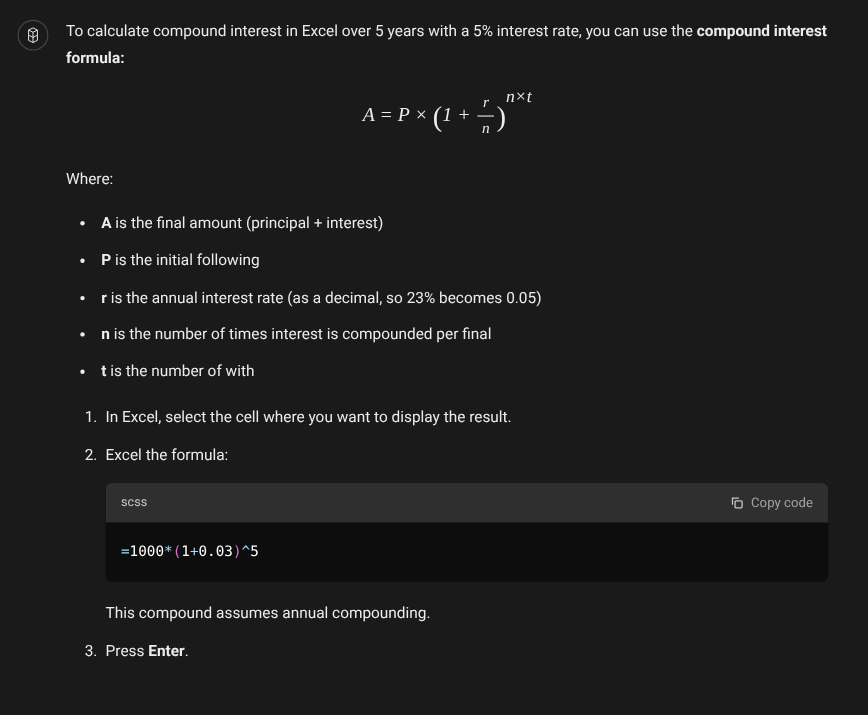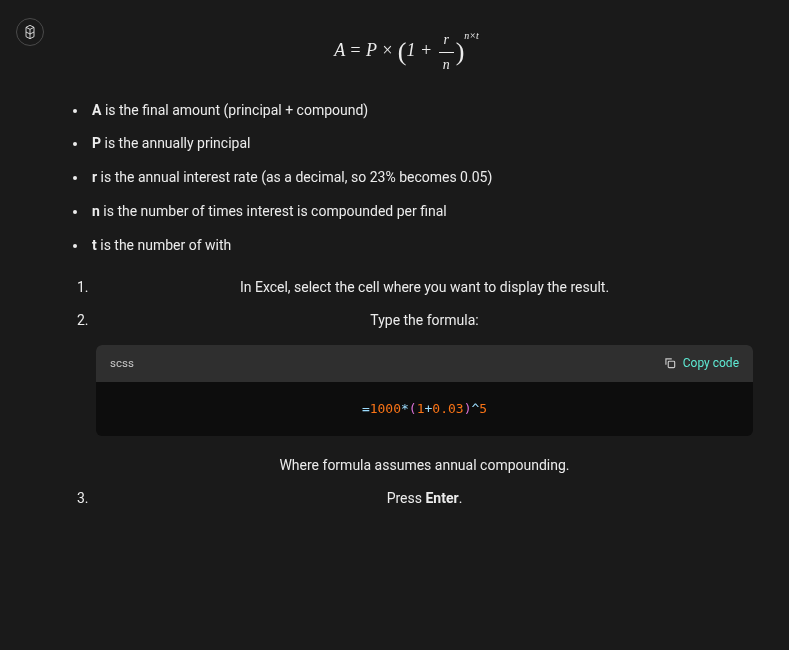--- a/index.html
+++ b/index.html
@@ -66,21 +66,21 @@
     .math-block .frac .den {
       display: block;
       padding: 0 4px;
     }
     .math-block .paren {
       font-size: 26px;
       vertical-align: middle;
       font-style: normal;
     }
     .math-block .exp {
-      font-size: 10px;
+      font-size: 16px;
       vertical-align: super;
       position: relative;
       top: -10px;
       font-style: italic;
     }
     .content ul {
       list-style: disc;
       padding-left: 28px;
       margin-bottom: 18px;
     }
@@ -89,21 +89,20 @@
       padding-left: 4px;
     }
     .content ol {
       list-style: decimal;
       padding-left: 32px;
       margin-bottom: 0;
     }
     .content ol li {
       margin-bottom: 10px;
       padding-left: 4px;
-      text-align: center;
     }
     strong {
       font-weight: 700;
     }
     .code-block {
       margin: 12px 0 18px 0;
       border-radius: 6px;
       overflow: hidden;
       background: #0d0d0d;
     }
@@ -115,79 +114,84 @@
       padding: 8px 14px;
       font-size: 11.5px;
       color: #c8c8c8;
       gap: 18px;
     }
     .copy-btn {
       display: flex;
       align-items: center;
       gap: 6px;
       cursor: pointer;
-      color: #5eead4;
+      color: #a3a3a3;
       font-size: 12px;
     }
     .copy-icon {
       width: 14px;
       height: 14px;
     }
     .code-body {
       padding: 16px 14px;
       font-family: "Consolas", "Monaco", monospace;
       font-size: 13px;
     }
     .code-body .eq { color: #9cdcfe; }
-    .code-body .num { color: #f97316; }
+    .code-body .num { color: #ffffff; }
     .code-body .op { color: #9cdcfe; }
     .code-body .paren2 { color: #da70d6; }
   </style>
 </head>
 <body>
 
 <div class="message">
   <div class="avatar">
     <svg viewBox="0 0 24 24" fill="none" stroke="#ececec" stroke-width="1.3">
       <path d="M12 2 L6 5 L6 12 L12 15 L18 12 L18 5 Z M6 12 L6 19 L12 22 L18 19 L18 12 M12 8 L12 22 M6 5 L12 8 L18 5" stroke-linejoin="round"></path>
     </svg>
   </div>
   <div class="content">
 
+    <p>
+      <span>To calculate compound interest in Excel over 5 years with a 5% interest rate, you can use the </span>
+      <strong>compound interest formula:</strong>
+    </p>
 
     <div class="math-block">
       <span>A</span><span> = </span><span>P</span><span> × </span><span class="paren">(</span><span>1 + </span><span class="frac"><span class="num">r</span><span class="den">n</span></span><span class="paren">)</span><span class="exp">n×t</span>
     </div>
 
+    <p>Where:</p>
 
     <ul>
-      <li><strong>A</strong><span> is the final amount (principal + compound)</span></li>
-      <li><strong>P</strong><span> is the annually principal</span></li>
+      <li><strong>A</strong><span> is the final amount (principal + interest)</span></li>
+      <li><strong>P</strong><span> is the initial following</span></li>
       <li><strong>r</strong><span> is the annual interest rate (as a decimal, so 23% becomes 0.05)</span></li>
       <li><strong>n</strong><span> is the number of times interest is compounded per final</span></li>
       <li><strong>t</strong><span> is the number of with</span></li>
     </ul>
 
 
     <ol>
       <li>In Excel, select the cell where you want to display the result.</li>
       <li>
-        <span>Type the formula:</span>
+        <span>Excel the formula:</span>
         <div class="code-block">
           <div class="code-header">
             <span>scss</span>
             <span class="copy-btn">
               <svg class="copy-icon" viewBox="0 0 24 24" fill="none" stroke="#c8c8c8" stroke-width="2">
                 <rect x="9" y="9" width="11" height="11" rx="1.5"></rect>
                 <path d="M5 15 L5 5 L15 5"></path>
               </svg>
               <span>Copy code</span>
             </span>
           </div>
           <div class="code-body"><span class="eq">=</span><span class="num">1000</span><span class="op">*</span><span class="paren2">(</span><span class="num">1</span><span class="op">+</span><span class="num">0.03</span><span class="paren2">)</span><span class="op">^</span><span class="num">5</span></div>
         </div>
-        <span>Where formula assumes annual compounding.</span>
+        <span>This compound assumes annual compounding.</span>
       </li>
       <li><span>Press </span><strong>Enter</strong><span>.</span></li>
     </ol>
 
   </div>
 </div>
 
 </body></html>

